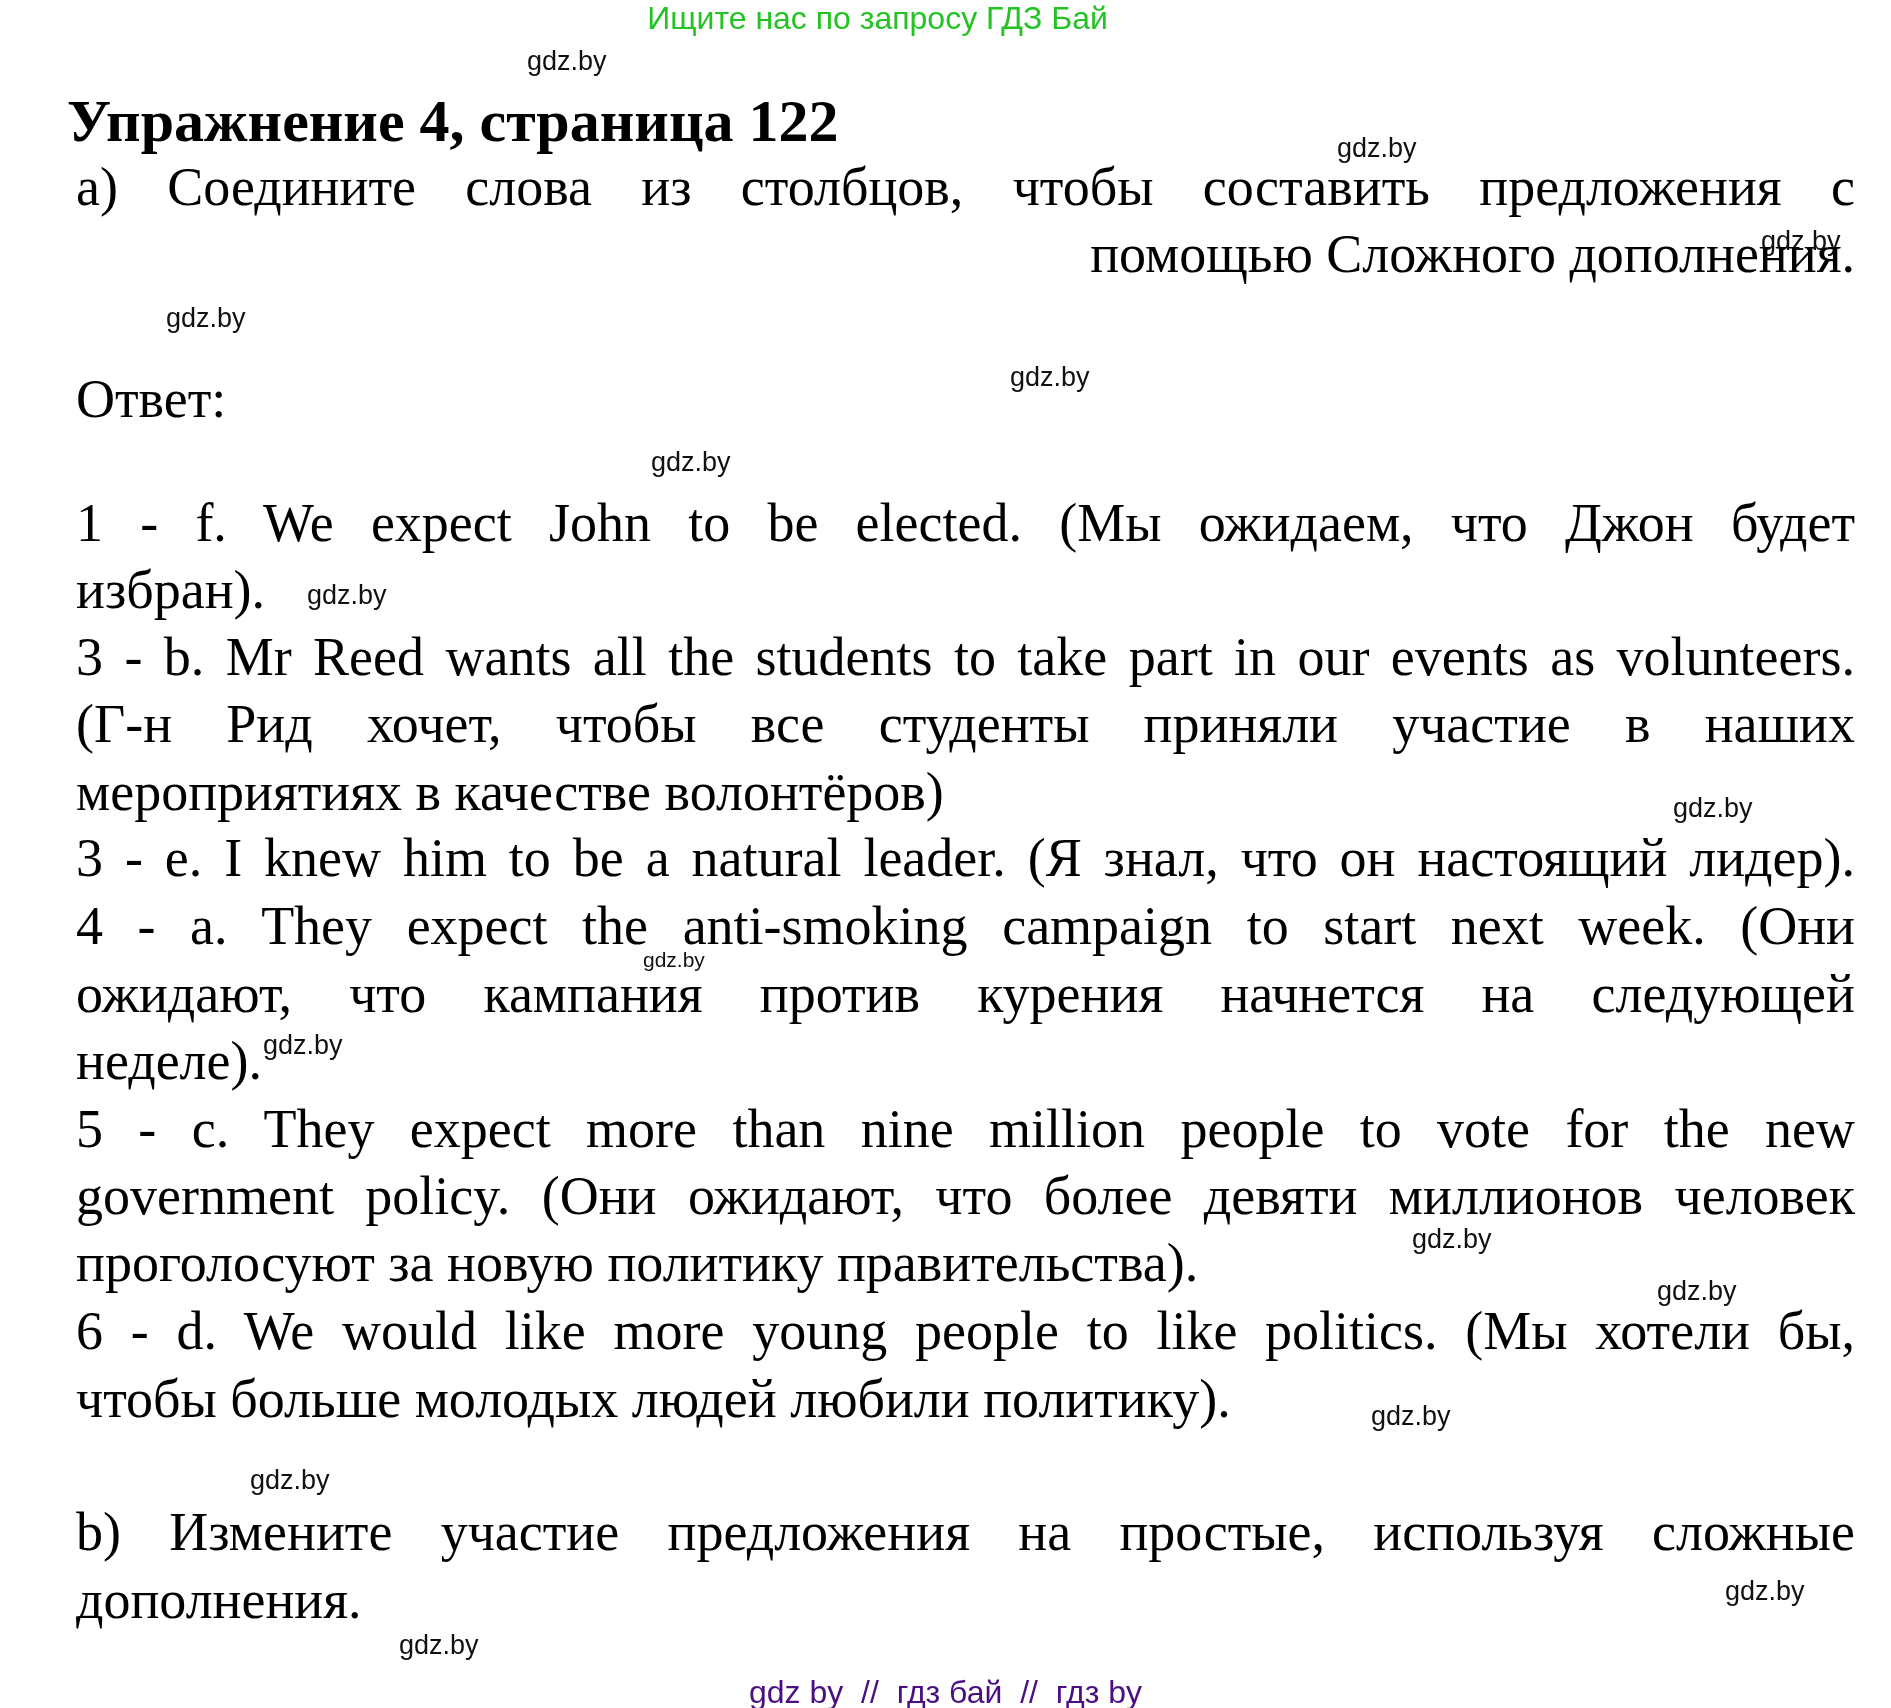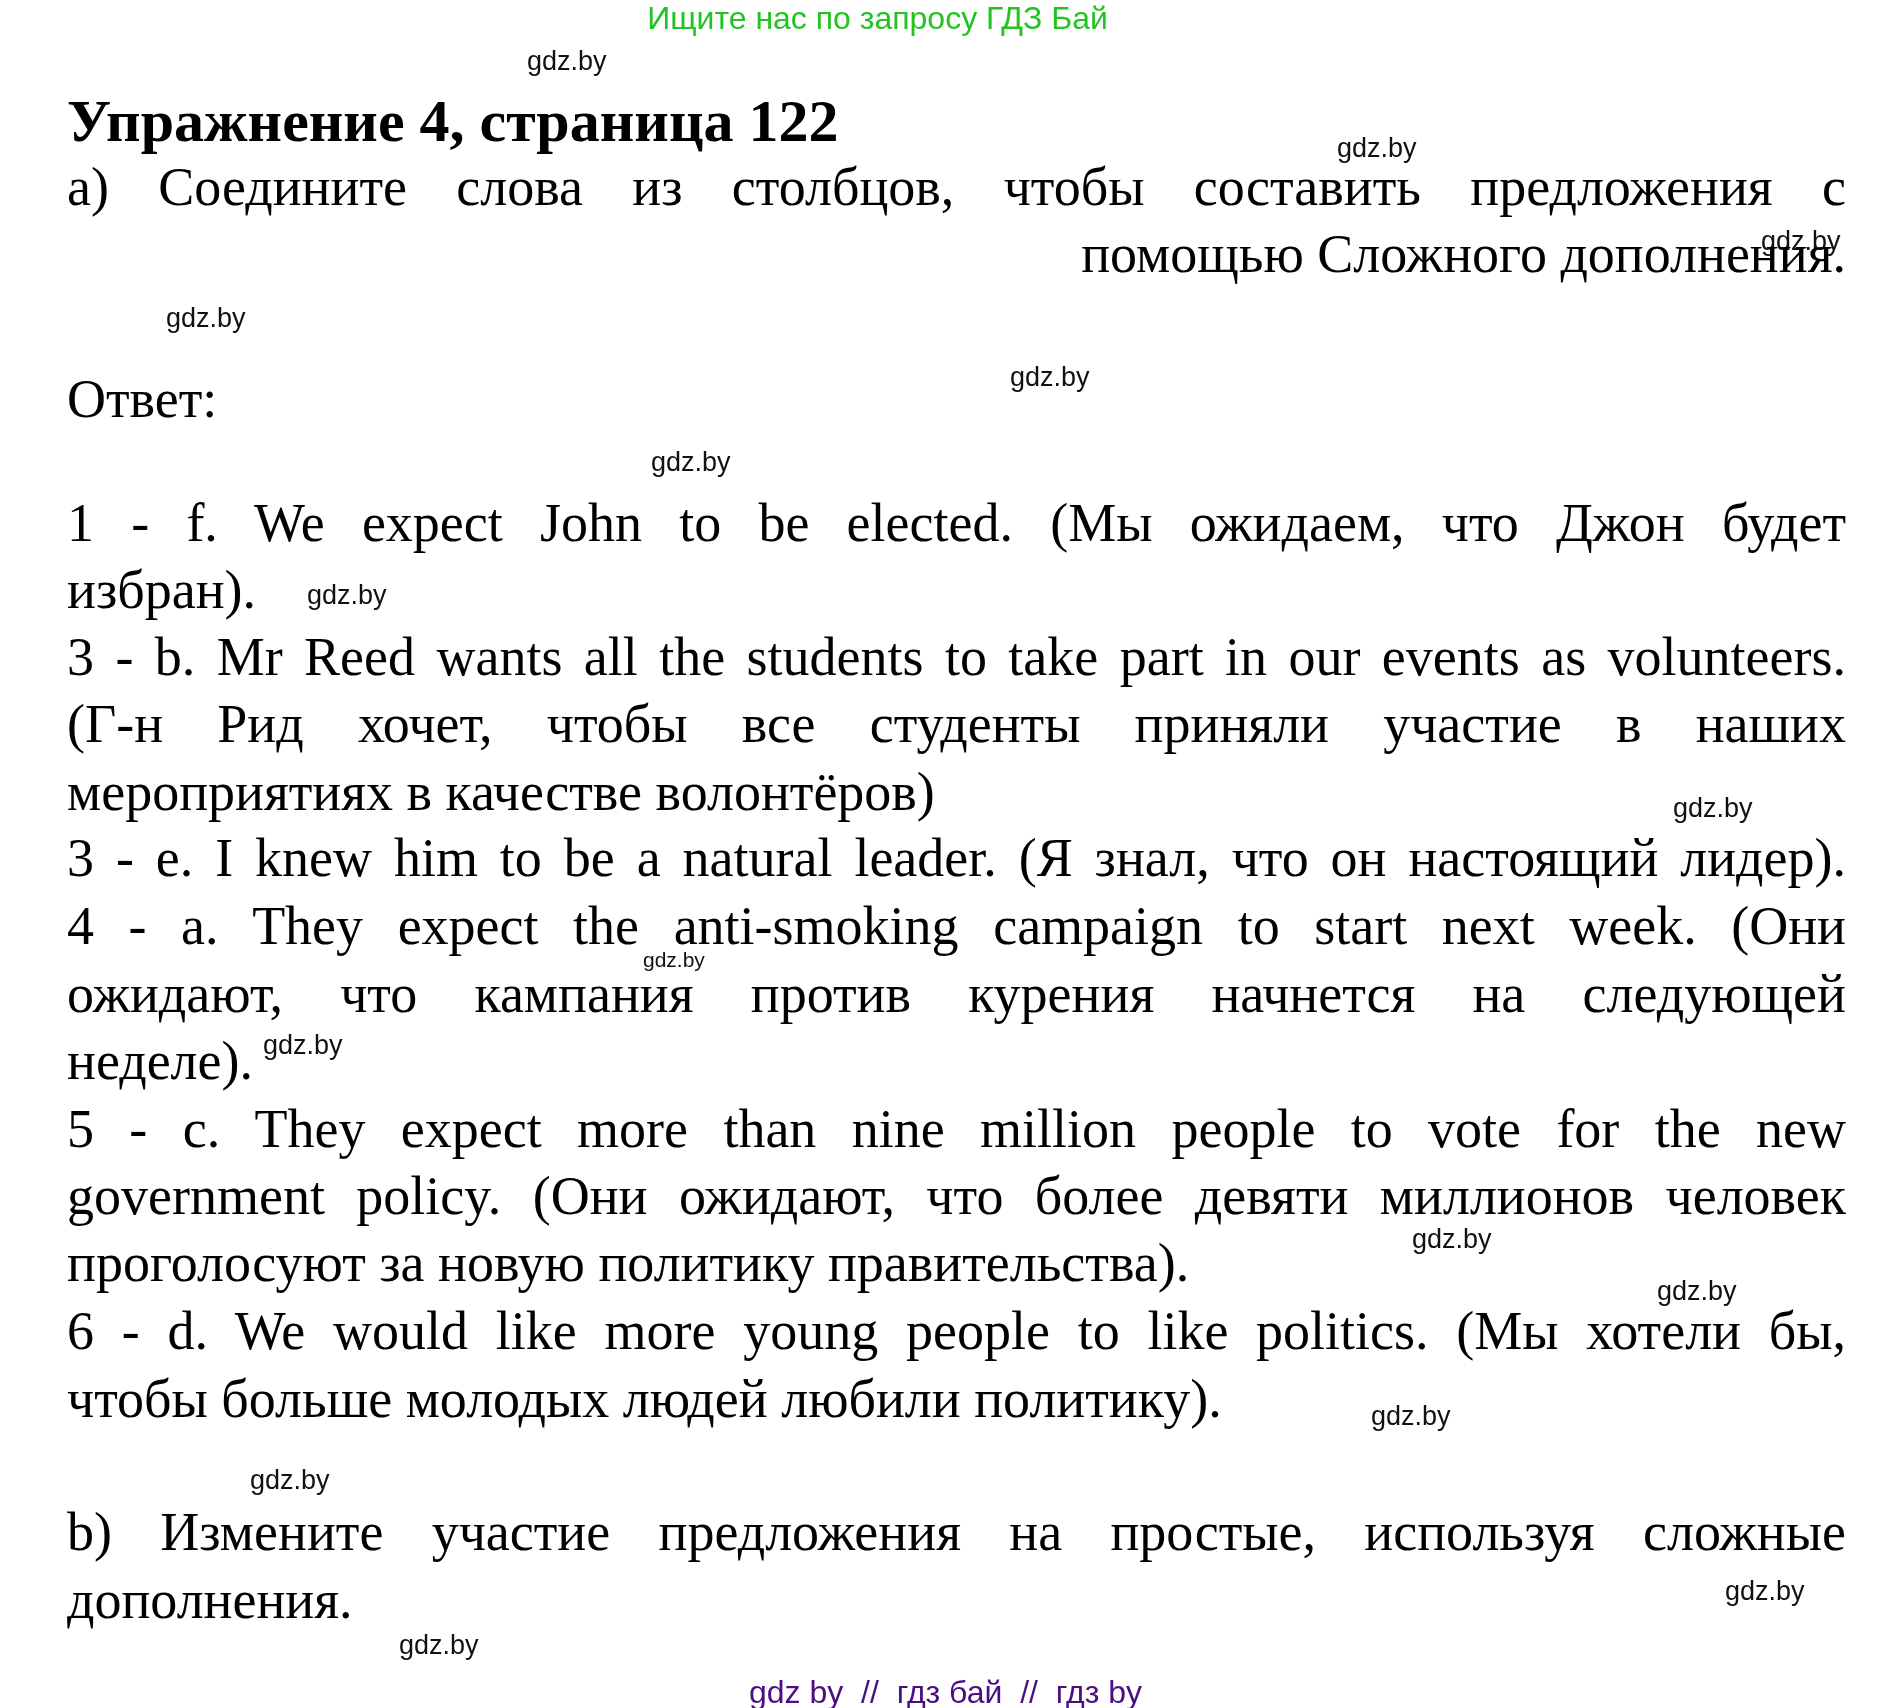--- a/index.html
+++ b/index.html
@@ -16,21 +16,21 @@
     position: absolute; font-family: "Liberation Sans", "DejaVu Sans", sans-serif;
     font-size: 27px; line-height: 30px; color: #111; white-space: nowrap;
   }
   .wm.small { font-size: 21px; line-height: 24px; }
   .heading {
     position: absolute; left: 67px; top: 86px;
     font-family: "Liberation Serif", "DejaVu Serif", serif; font-weight: bold;
     font-size: 60px; line-height: 70px; white-space: nowrap;
   }
   .line {
-    position: absolute; left: 67px; width: 1779px;
+    position: absolute; left: 76px; width: 1779px;
     font-size: 54px; line-height: 64px; white-space: nowrap;
   }
   .line.just { text-align: justify; text-align-last: justify; }
   .footer {
     position: absolute; left: 0; top: 1672px; width: 1891px; text-align: center;
     font-family: "Liberation Sans", "DejaVu Sans", sans-serif; font-size: 32px;
     line-height: 40px; color: #4b0f82; white-space: pre;
   }
 </style>
 </head>

